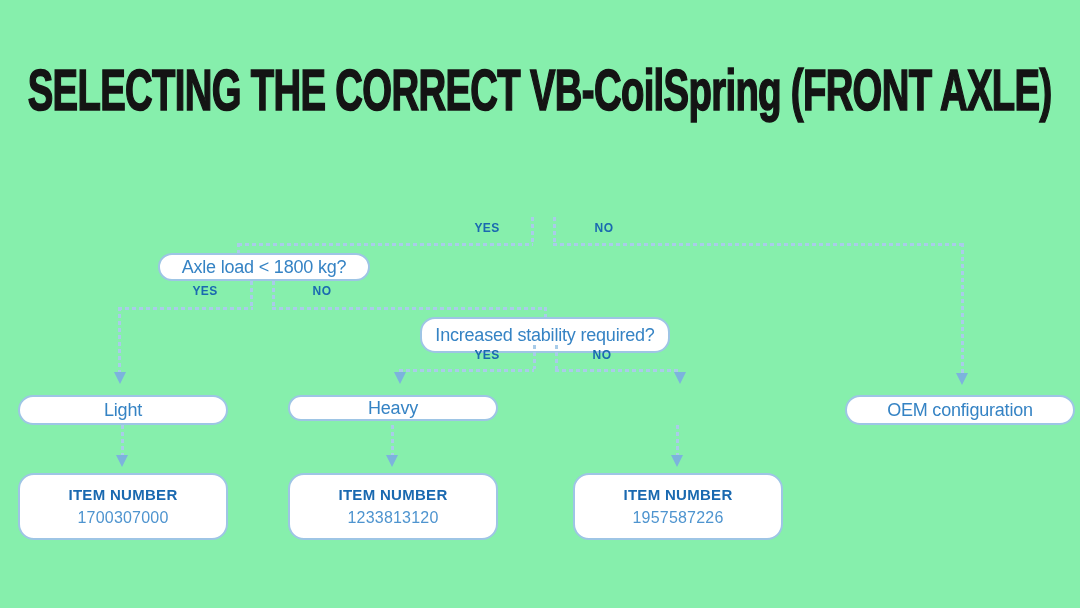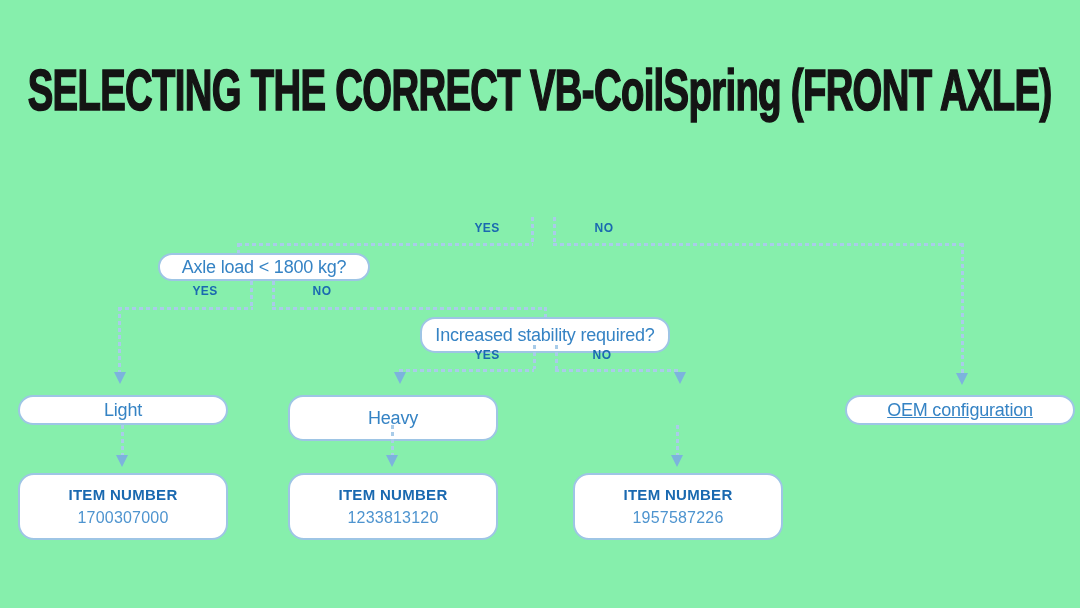--- a/index.html
+++ b/index.html
@@ -20,23 +20,23 @@
   
   .pill{
     position:absolute;box-sizing:border-box;border:2px solid #9ec5e5;
     border-radius:15px;background:#ffffff;display:flex;align-items:center;
     justify-content:center;color:#3583c4;font-size:18px;letter-spacing:-0.2px;
   }
   .q1{left:438px;top:189px;width:212px;height:28px;}
   .q2{left:158px;top:253px;width:212px;height:28px;}
   .q3{left:420px;top:317px;width:250px;height:36px;}
   .r1{left:18px;top:395px;width:210px;height:30px;}
-  .r2{left:288px;top:395px;width:210px;height:46px;}
+  .r2{left:288px;top:395px;width:210px;height:26px;}
   .r3{left:573px;top:395px;width:210px;height:30px;}
-  .r4{left:845px;top:395px;width:230px;height:30px;text-decoration:underline;}
+  .r4{left:845px;top:395px;width:230px;height:30px;}
 
   
   .yn{
     position:absolute;transform:translateX(-50%);font-weight:bold;
     font-size:12px;color:#1a69b0;letter-spacing:0.4px;white-space:nowrap;
   }
 
   
   .hline{
     position:absolute;height:3px;

